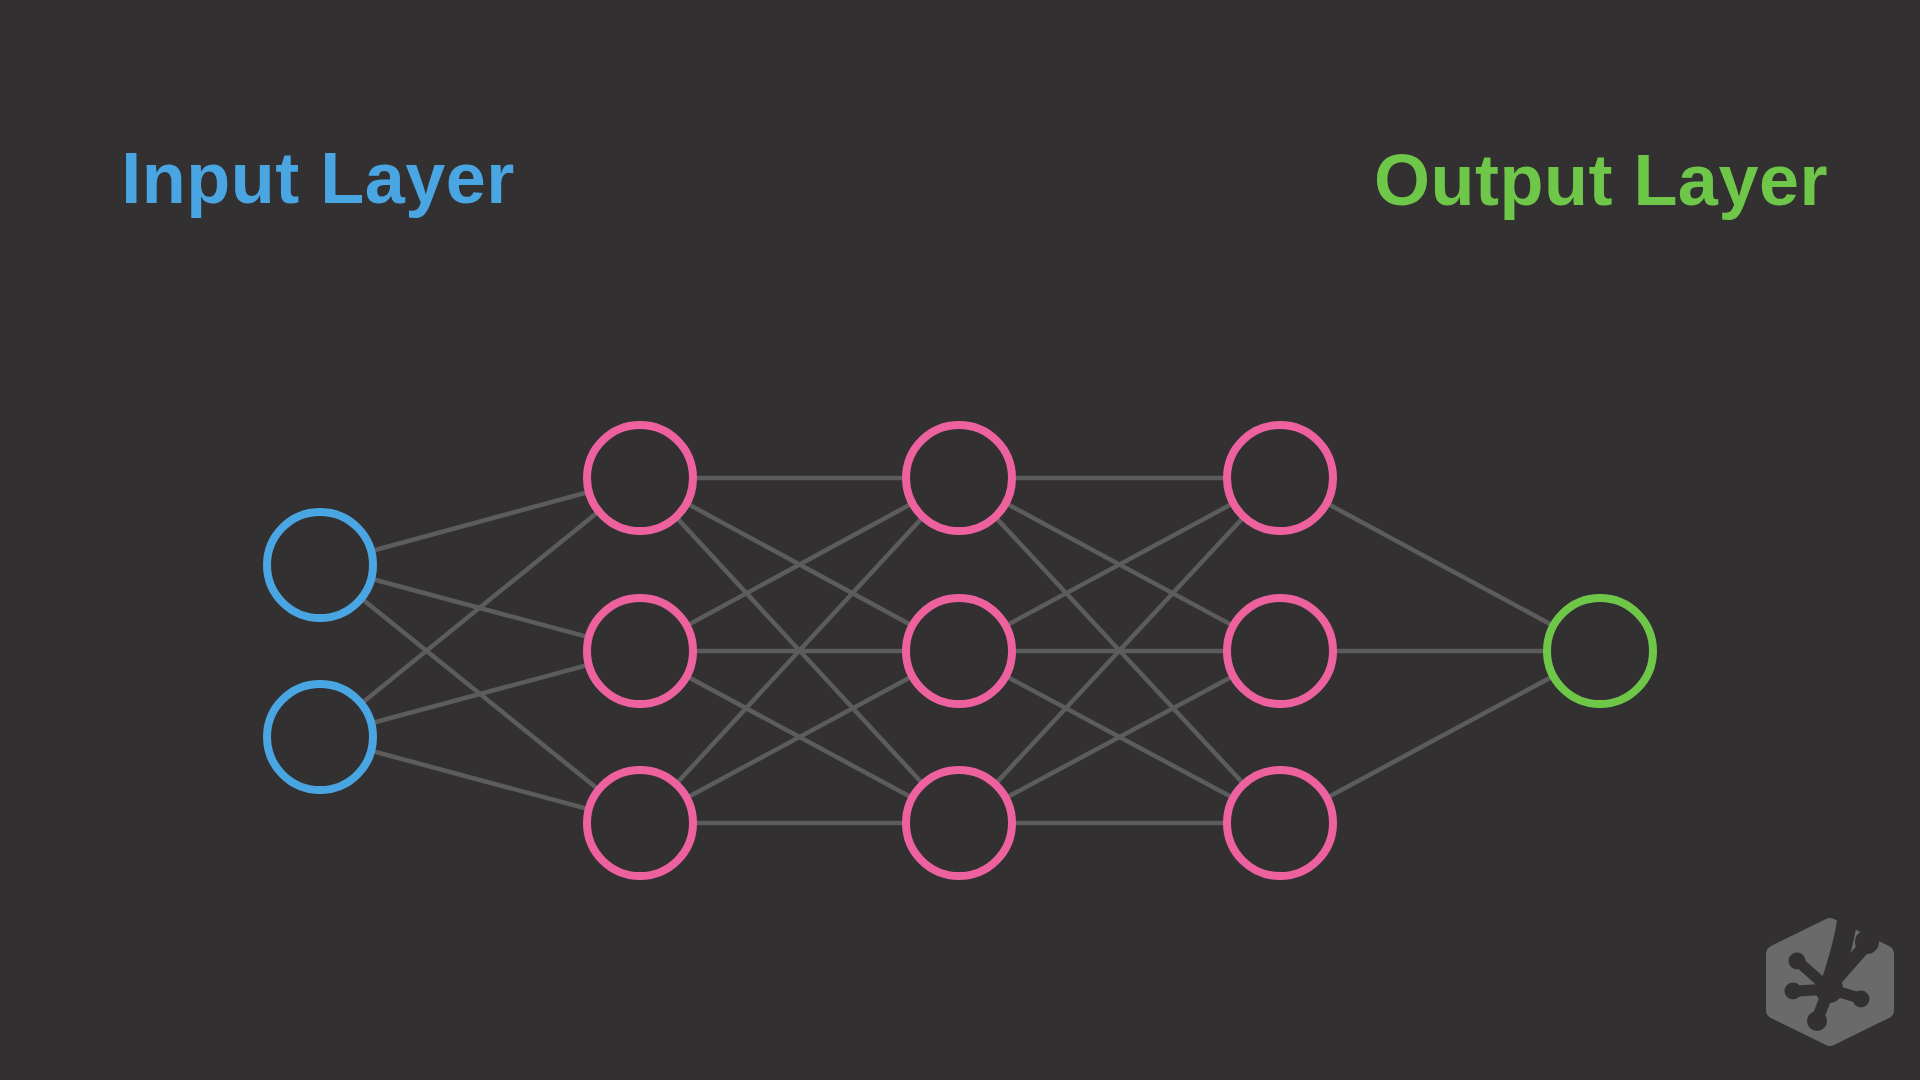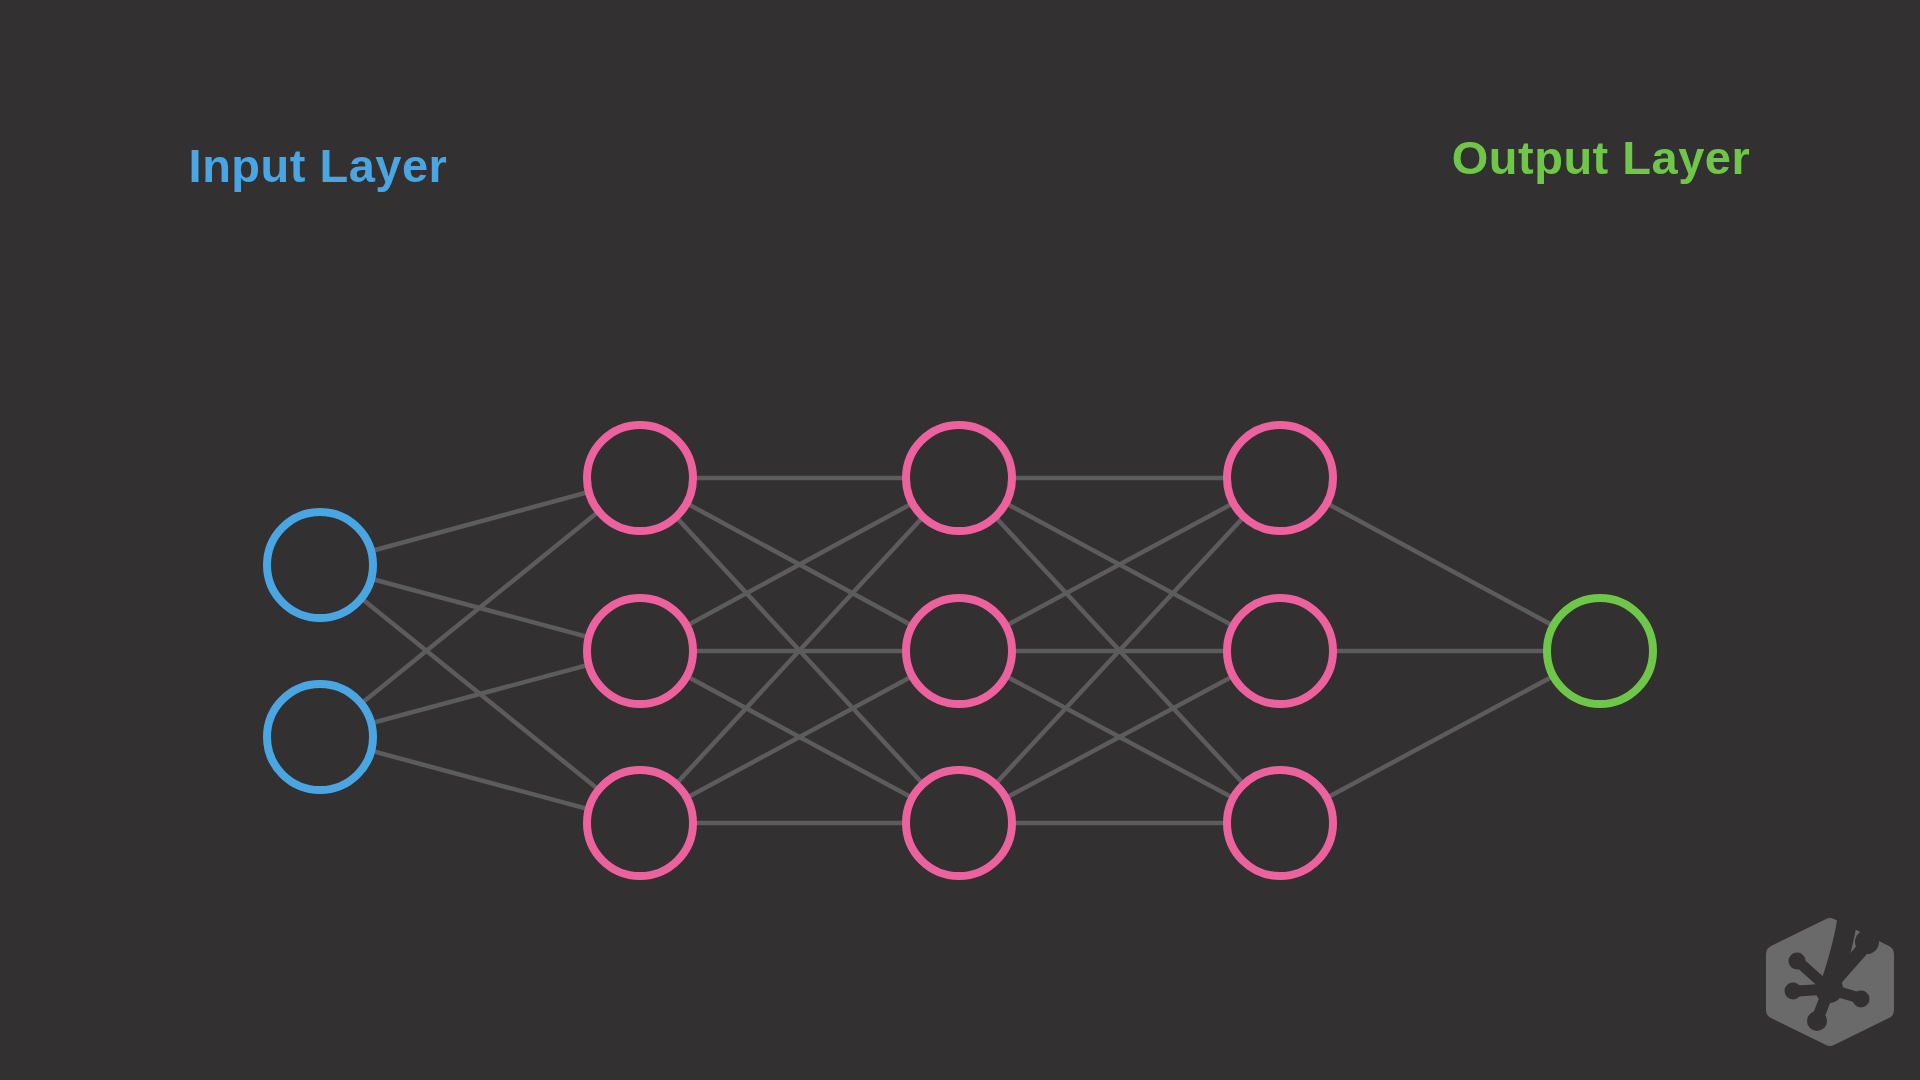--- a/index.html
+++ b/index.html
@@ -10,21 +10,21 @@
   .stage {
     position: relative;
     width: 1920px;
     height: 1080px;
     overflow: hidden;
     font-family: "Liberation Sans", sans-serif;
   }
   .layer-label {
     position: absolute;
     transform: translateX(-50%);
-    font-size: 47px;
+    font-size: 72px;
     font-weight: 700;
     letter-spacing: 0.5px;
     white-space: nowrap;
     line-height: 1;
     user-select: none;
   }
   .network-svg {
     position: absolute;
     left: 0;
     top: 0;
@@ -32,21 +32,21 @@
     height: 1080px;
     display: block;
   }
 </style>
 </head>
 <body>
 
 <div class="stage" style="background: rgb(50, 48, 49);">
 
   <div class="layer-label" style="left: 318px; top: 142px; color: rgb(73, 166, 226);">Input Layer</div>
-  <div class="layer-label" style="left: 1601px; top: 134px; color: rgb(110, 199, 72);">Output Layer</div>
+  <div class="layer-label" style="left: 1601px; top: 144px; color: rgb(110, 199, 72);">Output Layer</div>
 
   <svg class="network-svg" viewBox="0 0 1920 1080" xmlns="http://www.w3.org/2000/svg">
     <g>
         <line x1="320" y1="565" x2="640" y2="478" stroke="#5c5c5c" stroke-width="4.5"></line>
         <line x1="320" y1="565" x2="640" y2="651" stroke="#5c5c5c" stroke-width="4.5"></line>
         <line x1="320" y1="565" x2="640" y2="823" stroke="#5c5c5c" stroke-width="4.5"></line>
         <line x1="320" y1="737" x2="640" y2="478" stroke="#5c5c5c" stroke-width="4.5"></line>
         <line x1="320" y1="737" x2="640" y2="651" stroke="#5c5c5c" stroke-width="4.5"></line>
         <line x1="320" y1="737" x2="640" y2="823" stroke="#5c5c5c" stroke-width="4.5"></line>
         <line x1="640" y1="478" x2="959" y2="478" stroke="#5c5c5c" stroke-width="4.5"></line>

